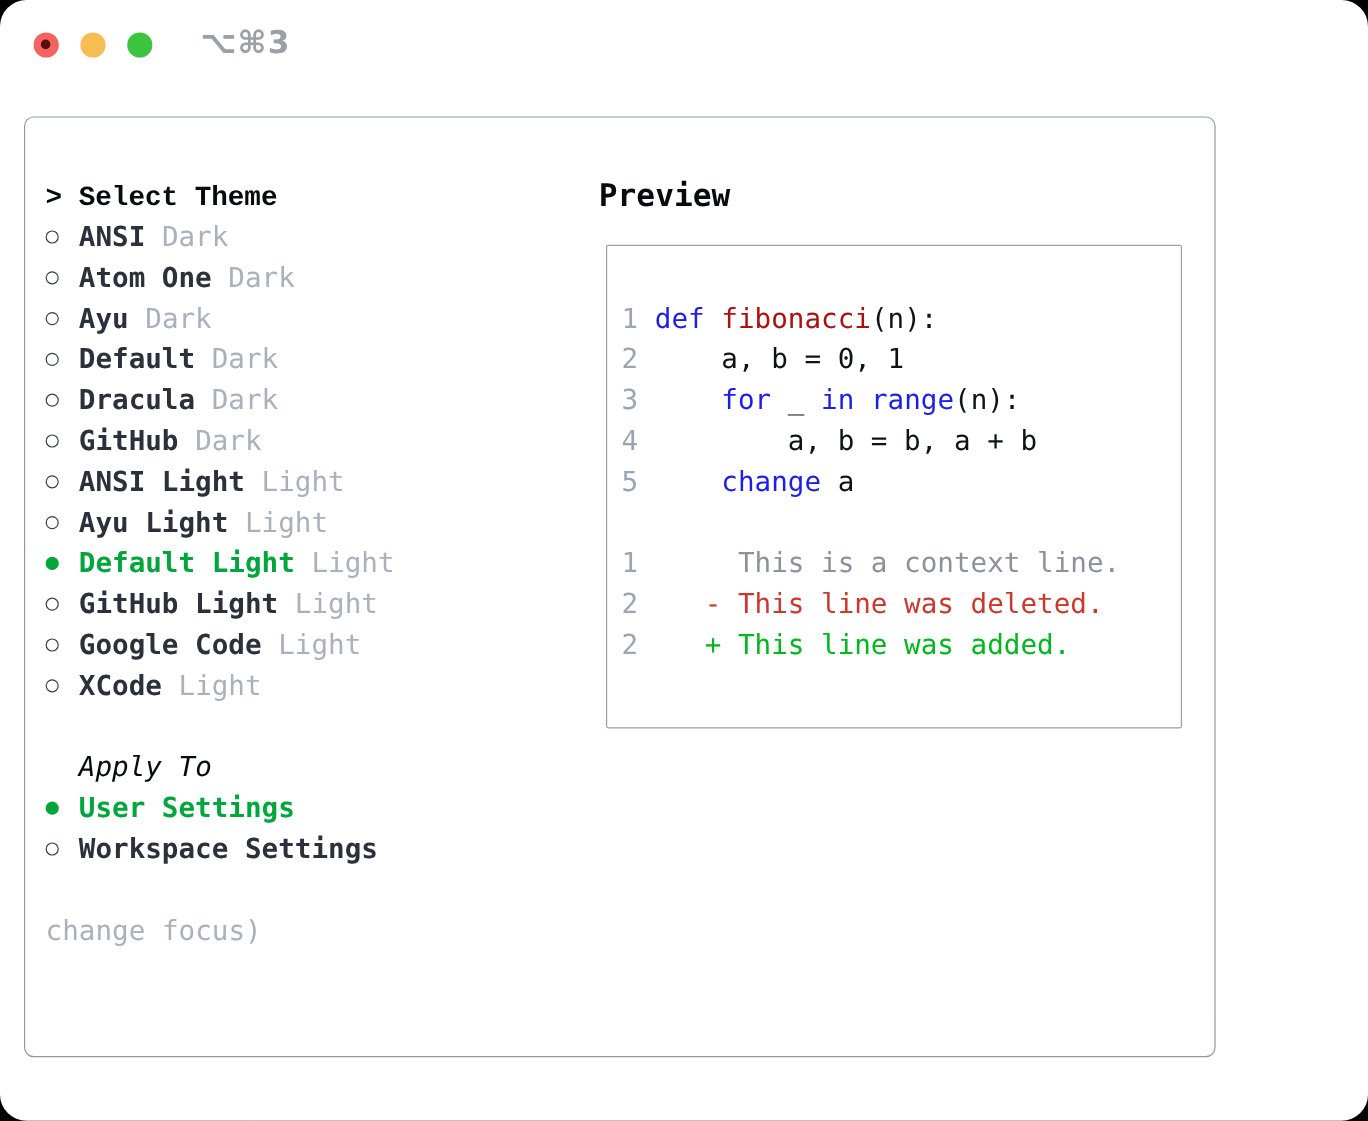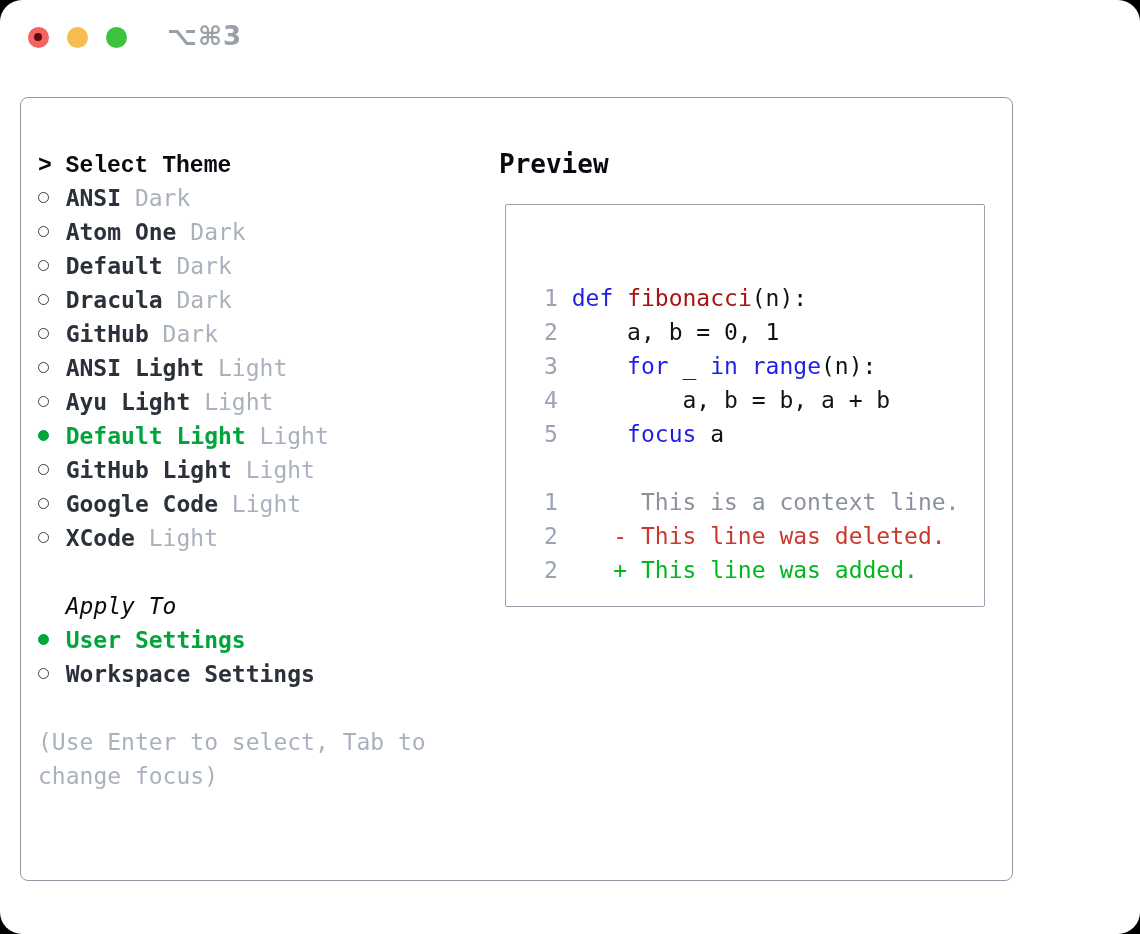--- a/index.html
+++ b/index.html
@@ -81,21 +81,21 @@
     font-size: 26px; font-weight: 700;
     color: var(--c-bold-text);
   }
   .preview-box {
     position: absolute; left: 484px; top: 106px;
     width: 480px; height: 403px;
     border: 1.5px solid var(--c-box-border);
     border-radius: 2px;
     box-sizing: border-box;
   }
-  .code { position: absolute; left: 38px; top: 44px; margin-top: 32px; }
+  .code { position: absolute; left: 12px; top: 44px; }
   .cl {
     height: 34px; line-height: 34px;
     white-space: pre; font-size: 23px;
   }
   .tk-num { color: var(--c-linenum); }
   .tk-kw  { color: var(--c-keyword); }
   .tk-fn  { color: var(--c-function); }
   .tk-pl  { color: var(--c-plain-code); }
   .tk-ctx { color: var(--c-context); }
   .tk-del { color: var(--c-deleted); }
@@ -113,45 +113,45 @@
     <span class="tl tl-minimize"></span>
     <span class="tl tl-zoom"></span>
     <span class="shortcut">⌥⌘3</span>
   </div>
 
   <div class="panel">
     <div class="left-col" id="left-col">
         <div class="row"><span class="t-bold">&gt; Select Theme</span></div>
         <div class="row"><span class="bullet"></span> <span class="name">ANSI</span> <span class="muted">Dark</span></div>
         <div class="row"><span class="bullet"></span> <span class="name">Atom One</span> <span class="muted">Dark</span></div>
+        <div class="row"><span class="bullet"></span> <span class="name">Ayu</span> <span class="muted">Dark</span></div>
         <div class="row"><span class="bullet"></span> <span class="name">Default</span> <span class="muted">Dark</span></div>
         <div class="row"><span class="bullet"></span> <span class="name">Dracula</span> <span class="muted">Dark</span></div>
         <div class="row"><span class="bullet"></span> <span class="name">GitHub</span> <span class="muted">Dark</span></div>
         <div class="row"><span class="bullet"></span> <span class="name">ANSI Light</span> <span class="muted">Light</span></div>
         <div class="row"><span class="bullet"></span> <span class="name">Ayu Light</span> <span class="muted">Light</span></div>
         <div class="row"><span class="bullet sel"></span> <span class="name sel">Default Light</span> <span class="muted">Light</span></div>
         <div class="row"><span class="bullet"></span> <span class="name">GitHub Light</span> <span class="muted">Light</span></div>
         <div class="row"><span class="bullet"></span> <span class="name">Google Code</span> <span class="muted">Light</span></div>
         <div class="row"><span class="bullet"></span> <span class="name">XCode</span> <span class="muted">Light</span></div>
         <div class="row"></div>
         <div class="row"><span class="t-black">  Apply To</span></div>
         <div class="row"><span class="bullet sel"></span> <span class="name sel">User Settings</span></div>
         <div class="row"><span class="bullet"></span> <span class="name">Workspace Settings</span></div>
         <div class="row"></div>
-        <div class="row"><span class="muted">(Use Enter to select, Tab to</span></div>
         <div class="row"><span class="muted">change focus)</span></div>
       </div>
     <div class="preview-title">Preview</div>
     <div class="preview-box">
       <div class="code" id="code-block">
           <div class="cl"><span class="tk-num">1</span><span class="tk-pl"> </span><span class="tk-kw">def</span><span class="tk-pl"> </span><span class="tk-fn">fibonacci</span><span class="tk-pl">(n):</span></div>
           <div class="cl"><span class="tk-num">2</span><span class="tk-pl">     a, b = 0, 1</span></div>
           <div class="cl"><span class="tk-num">3</span><span class="tk-pl">     </span><span class="tk-kw">for</span><span class="tk-pl"> _ </span><span class="tk-kw">in</span><span class="tk-pl"> </span><span class="tk-kw">range</span><span class="tk-pl">(n):</span></div>
           <div class="cl"><span class="tk-num">4</span><span class="tk-pl">         a, b = b, a + b</span></div>
-          <div class="cl"><span class="tk-num">5</span><span class="tk-pl">     </span><span class="tk-kw">focus</span><span class="tk-pl"> a</span></div>
+          <div class="cl"><span class="tk-num">5</span><span class="tk-pl">     </span><span class="tk-kw">change</span><span class="tk-pl"> a</span></div>
           <div class="cl"><span class="tk-num"></span></div>
           <div class="cl"><span class="tk-num">1</span><span class="tk-ctx">      This is a context line.</span></div>
           <div class="cl"><span class="tk-num">2</span><span class="tk-del">    - This line was deleted.</span></div>
           <div class="cl"><span class="tk-num">2</span><span class="tk-add">    + This line was added.</span></div>
         </div>
     </div>
   </div>
 
 </div>
 

